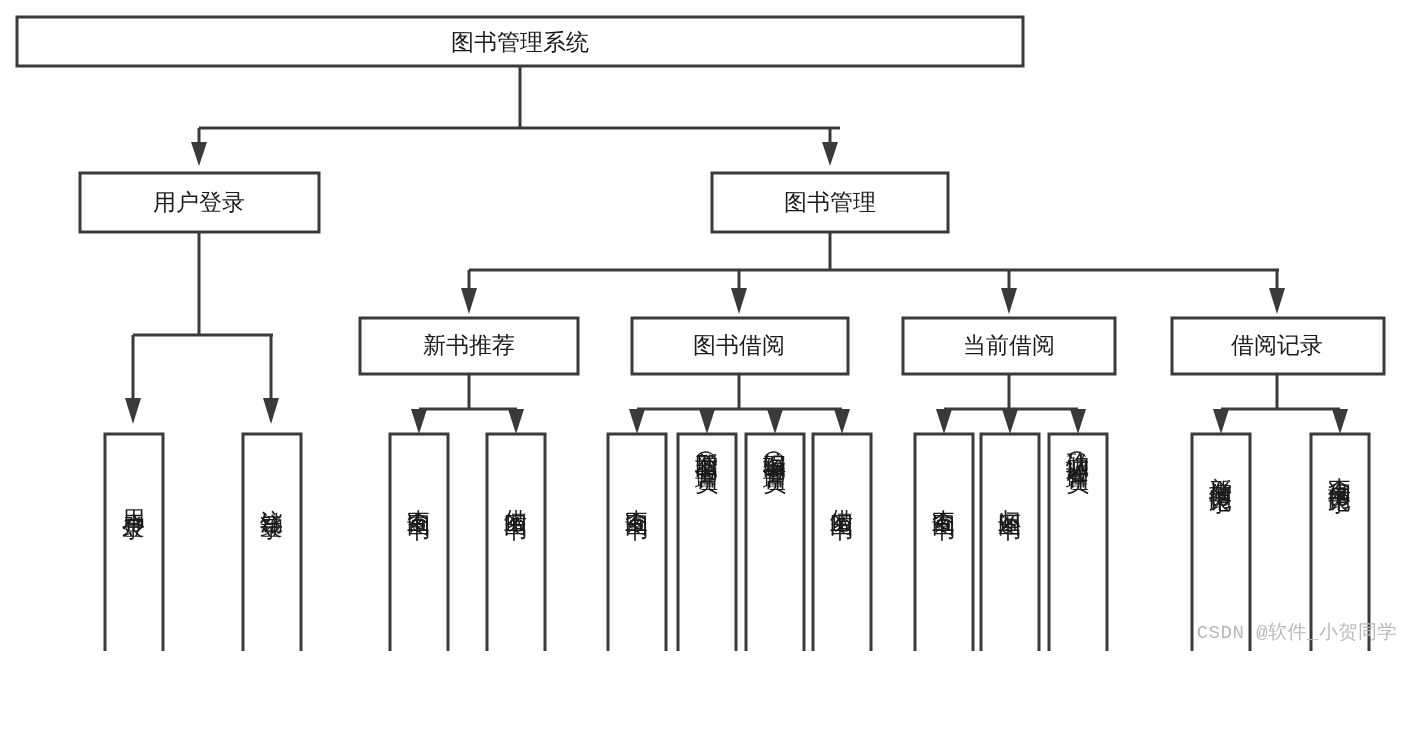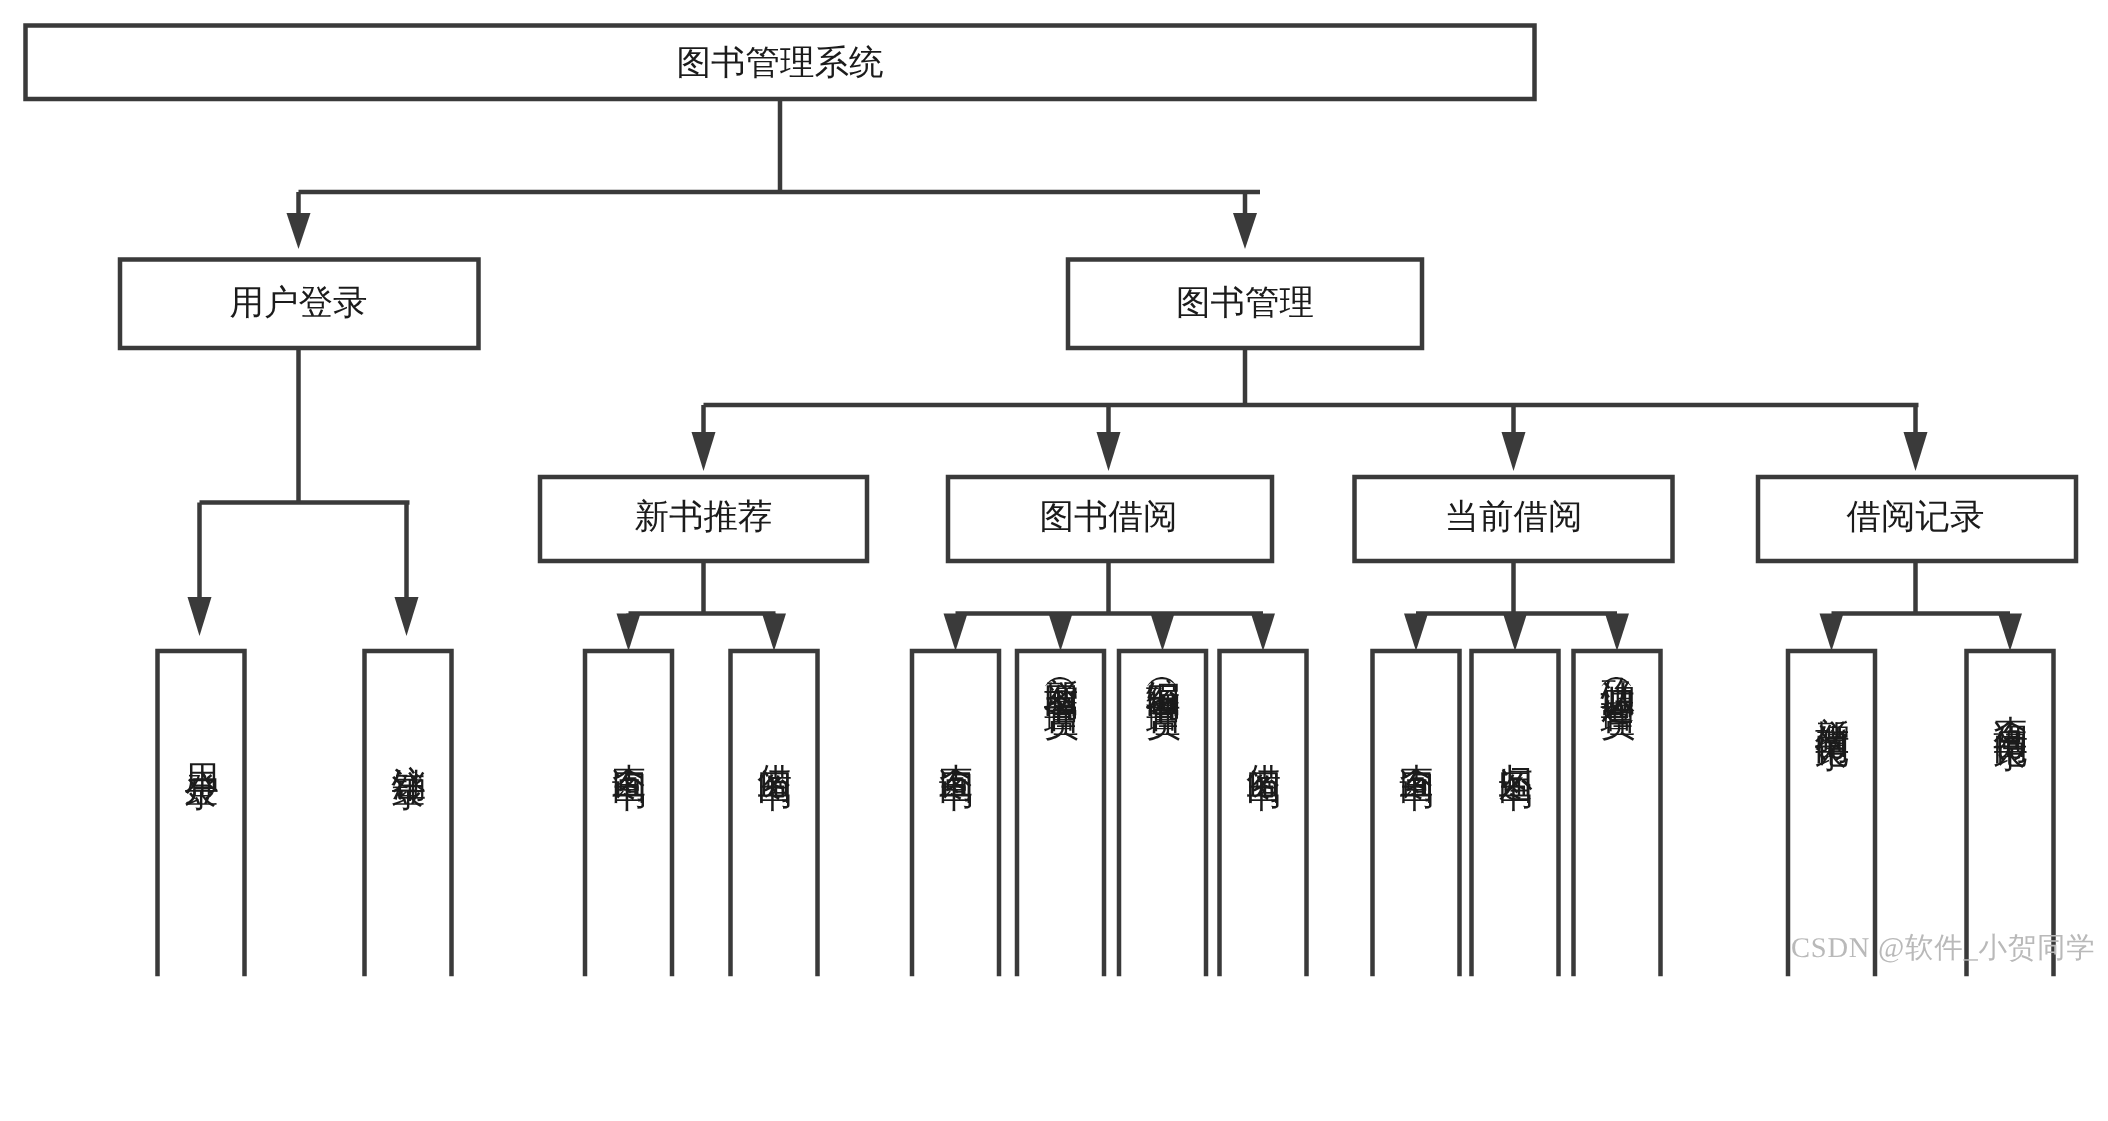--- a/index.html
+++ b/index.html
@@ -52,21 +52,21 @@
     fill: #1b1b1b;
     writing-mode: vertical-rl;
     text-orientation: upright;
     letter-spacing: 3px;
     white-space: pre;
   }
   .watermark-text {
     position: absolute;
     right: 8px;
     bottom: 6px;
-    font-family: Liberation Serif, serif;
+    font-family: Liberation Mono, monospace;
     font-size: 19px;
     color: #b9b9b9;
     white-space: nowrap;
     letter-spacing: 0.5px;
     user-select: none;
   }
 </style>
 </head>
 <body>
 

